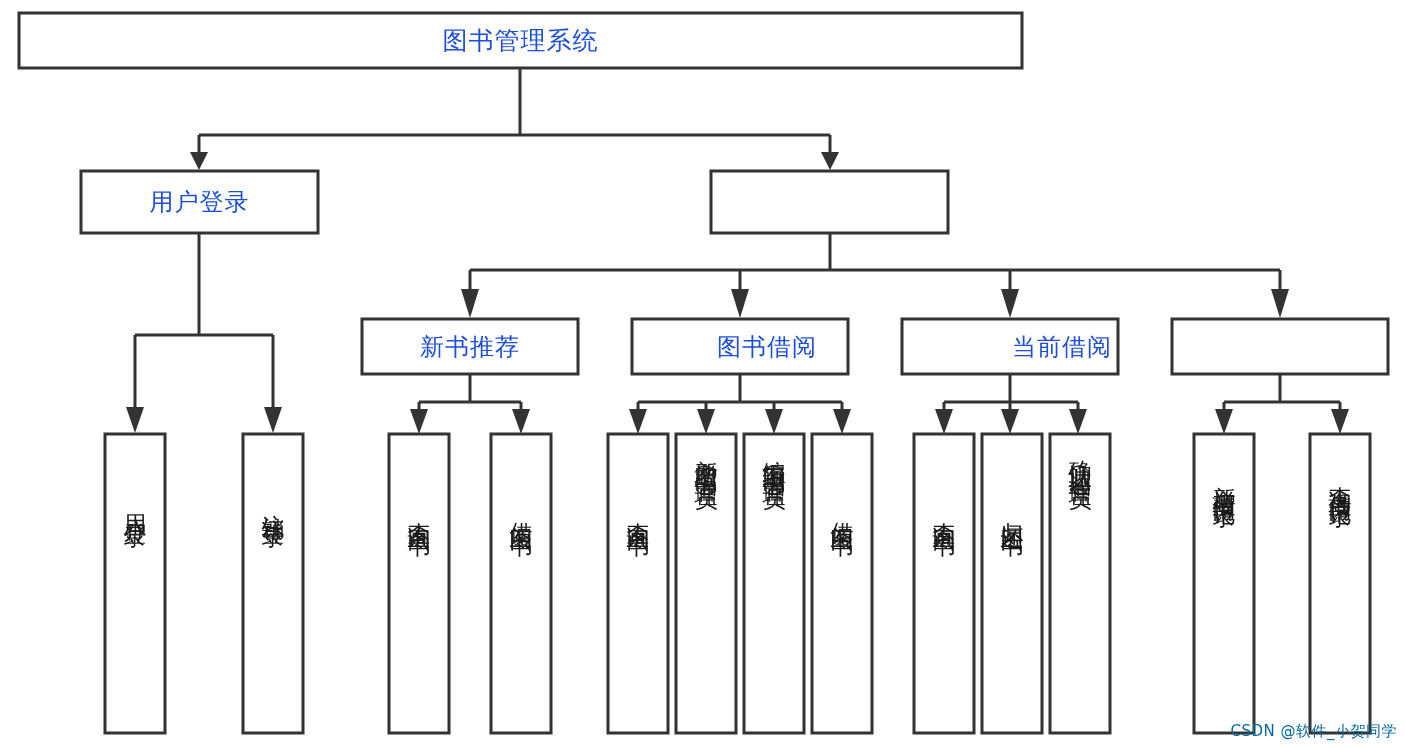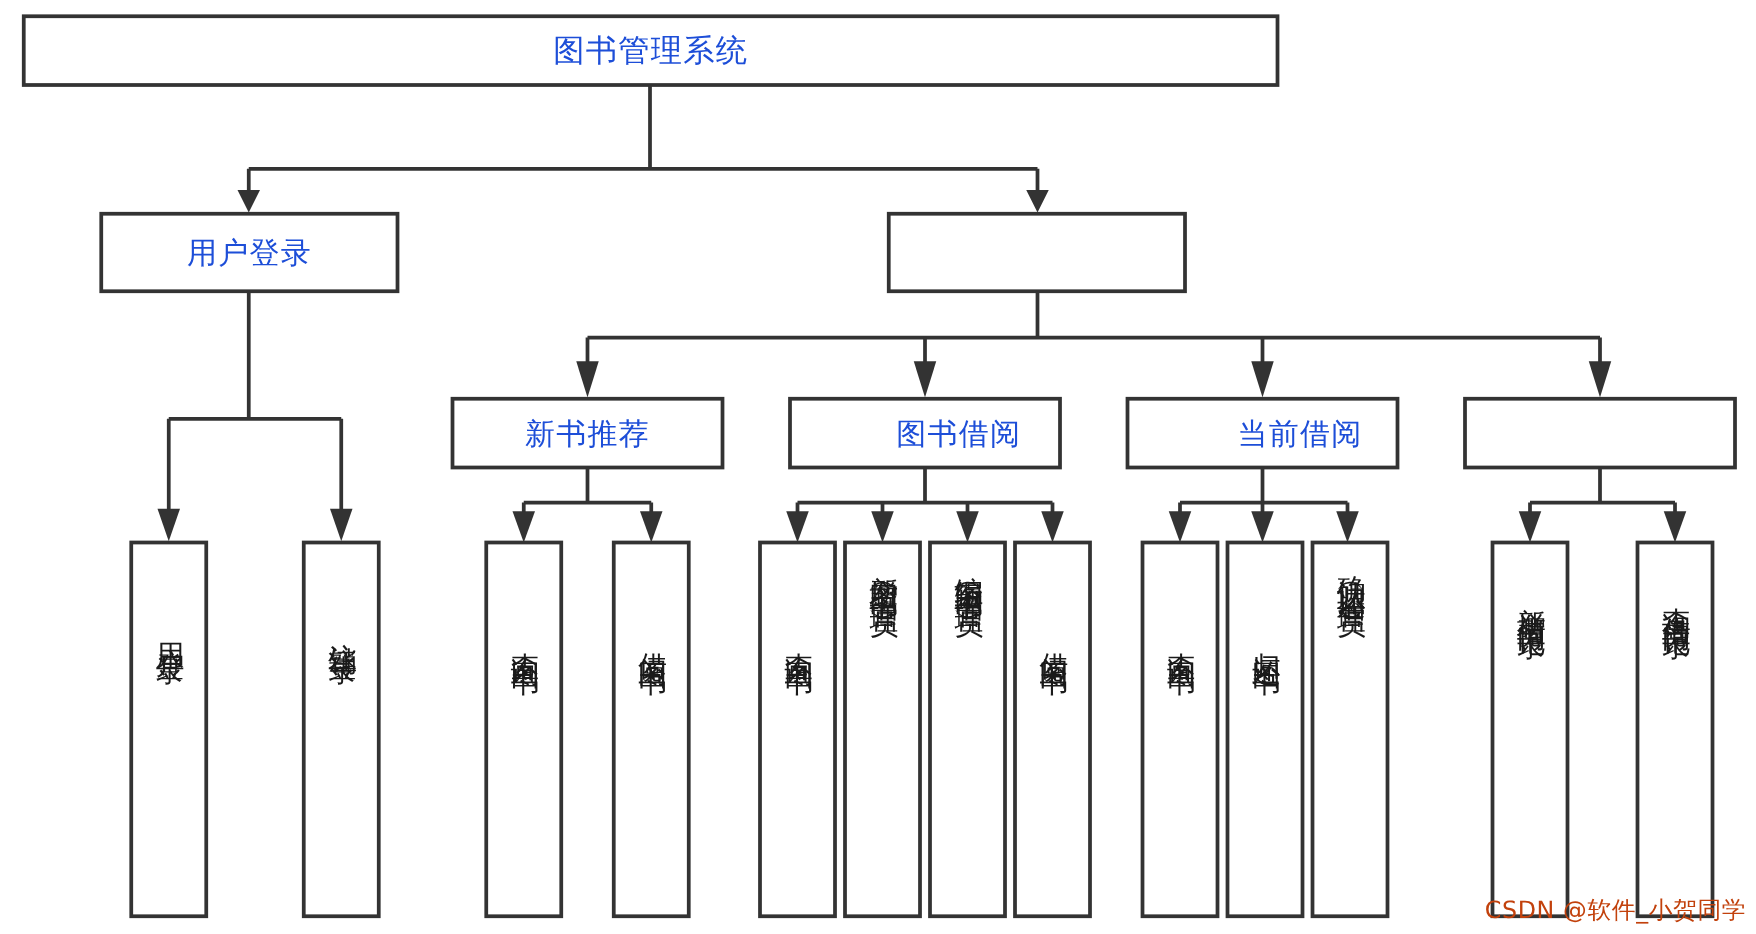--- a/index.html
+++ b/index.html
@@ -72,22 +72,22 @@
     letter-spacing: 1px;
   }
   .title-text {
     font-size: 25px;
   }
   #watermark {
     position: absolute;
     right: 8px;
     bottom: 6px;
     font-family: "DejaVu Sans", "Liberation Sans", sans-serif;
-    font-size: 19px;
-    color: #c2410c;
+    font-size: 15px;
+    color: #0369a1;
     letter-spacing: 0.5px;
     white-space: nowrap;
     user-select: none;
   }
 </style>
 </head>
 <body>
 
 <div id="diagram-root">
 
@@ -195,21 +195,21 @@
 
 
   <div class="hlabel-wrap" style="left:362px; top:319px; width:216px; height:55px;">
     <span class="hlabel-text">新书推荐</span>
   </div>
 
   <div class="hlabel-wrap" style="left:632px; top:319px; width:216px; height:55px;margin-left:27px;">
     <span class="hlabel-text">图书借阅</span>
   </div>
 
-  <div class="hlabel-wrap" style="left:932px; top:319px; width:216px; height:55px;">
+  <div class="hlabel-wrap" style="left:954px; top:319px; width:216px; height:55px;">
     <span class="hlabel-text">当前借阅</span>
   </div>
 
 
   <div class="vlabel-wrap" style="left:105px; top:496px; width:60px; height:230px;">
     <span class="vlabel-text">用户登录</span>
   </div>
 
   <div class="vlabel-wrap" style="left:243px; top:496px; width:60px; height:230px;">
     <span class="vlabel-text">注销登录</span>

